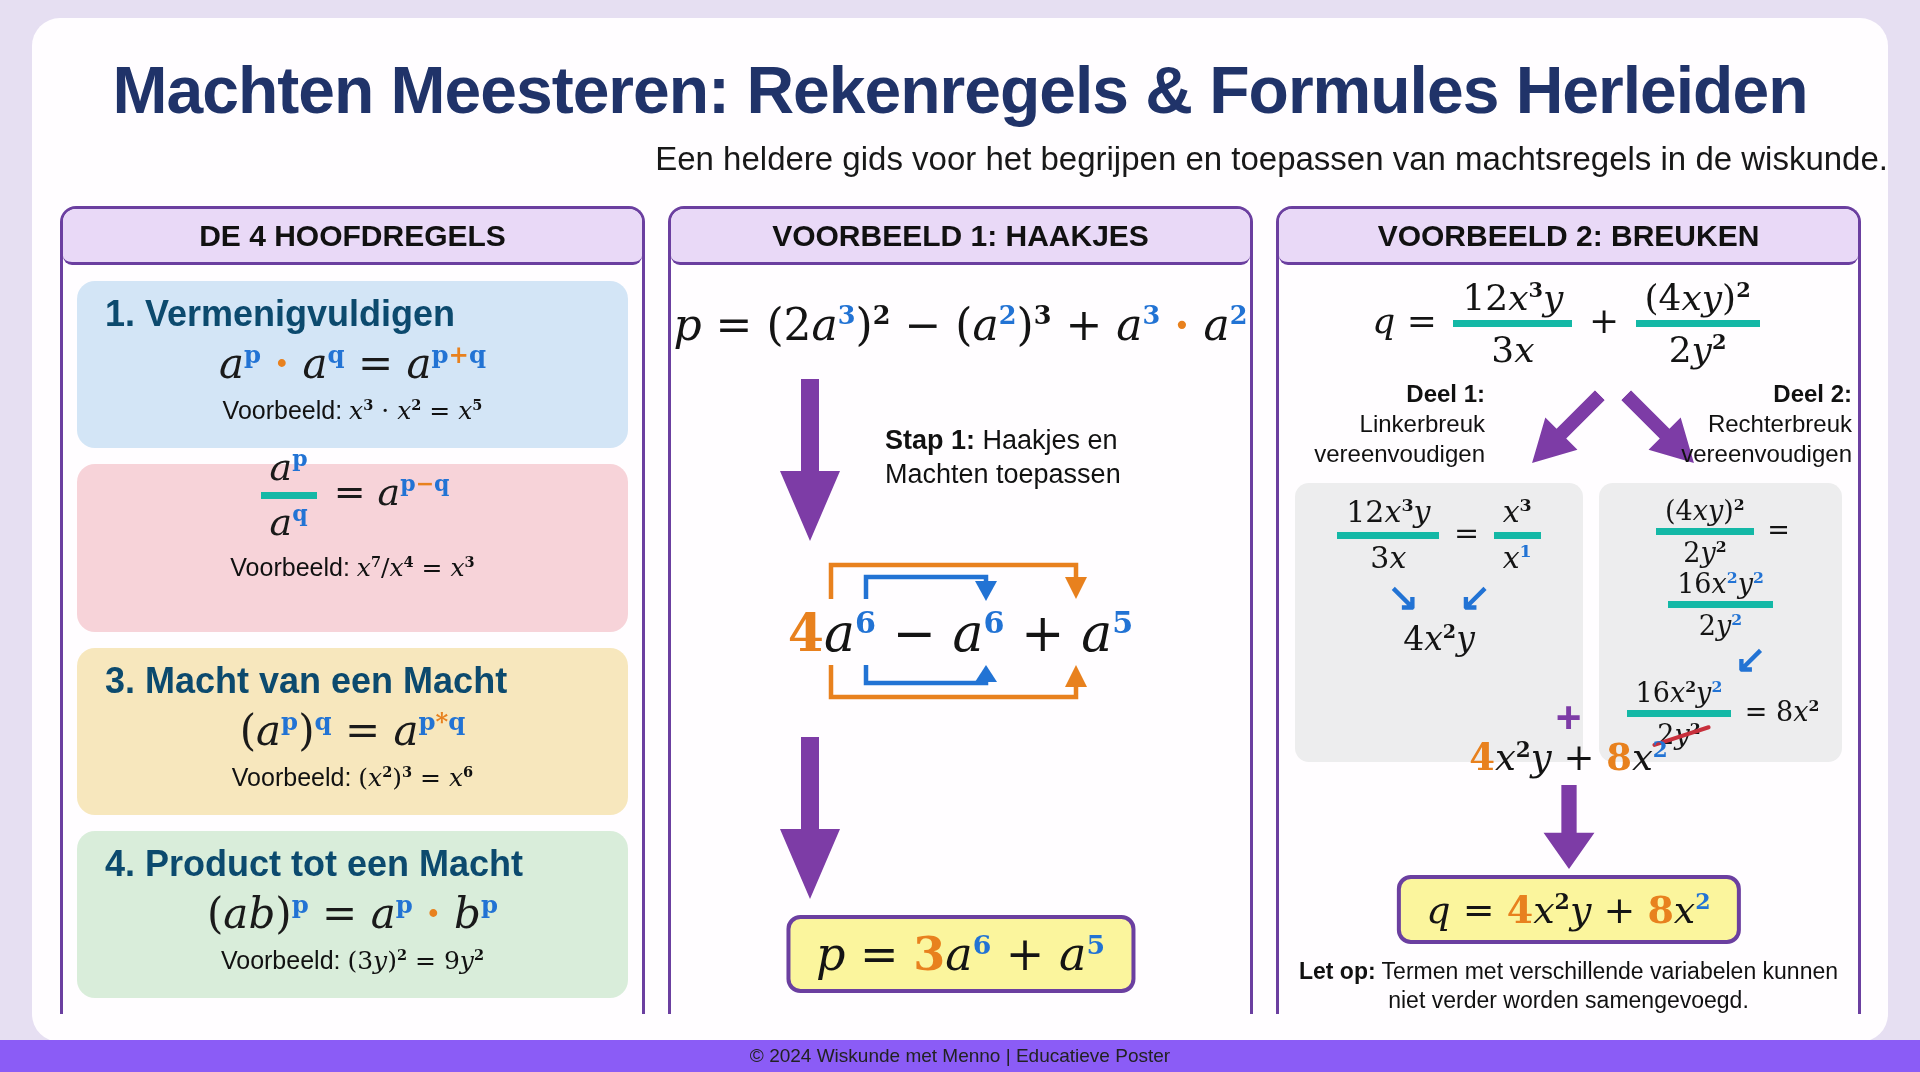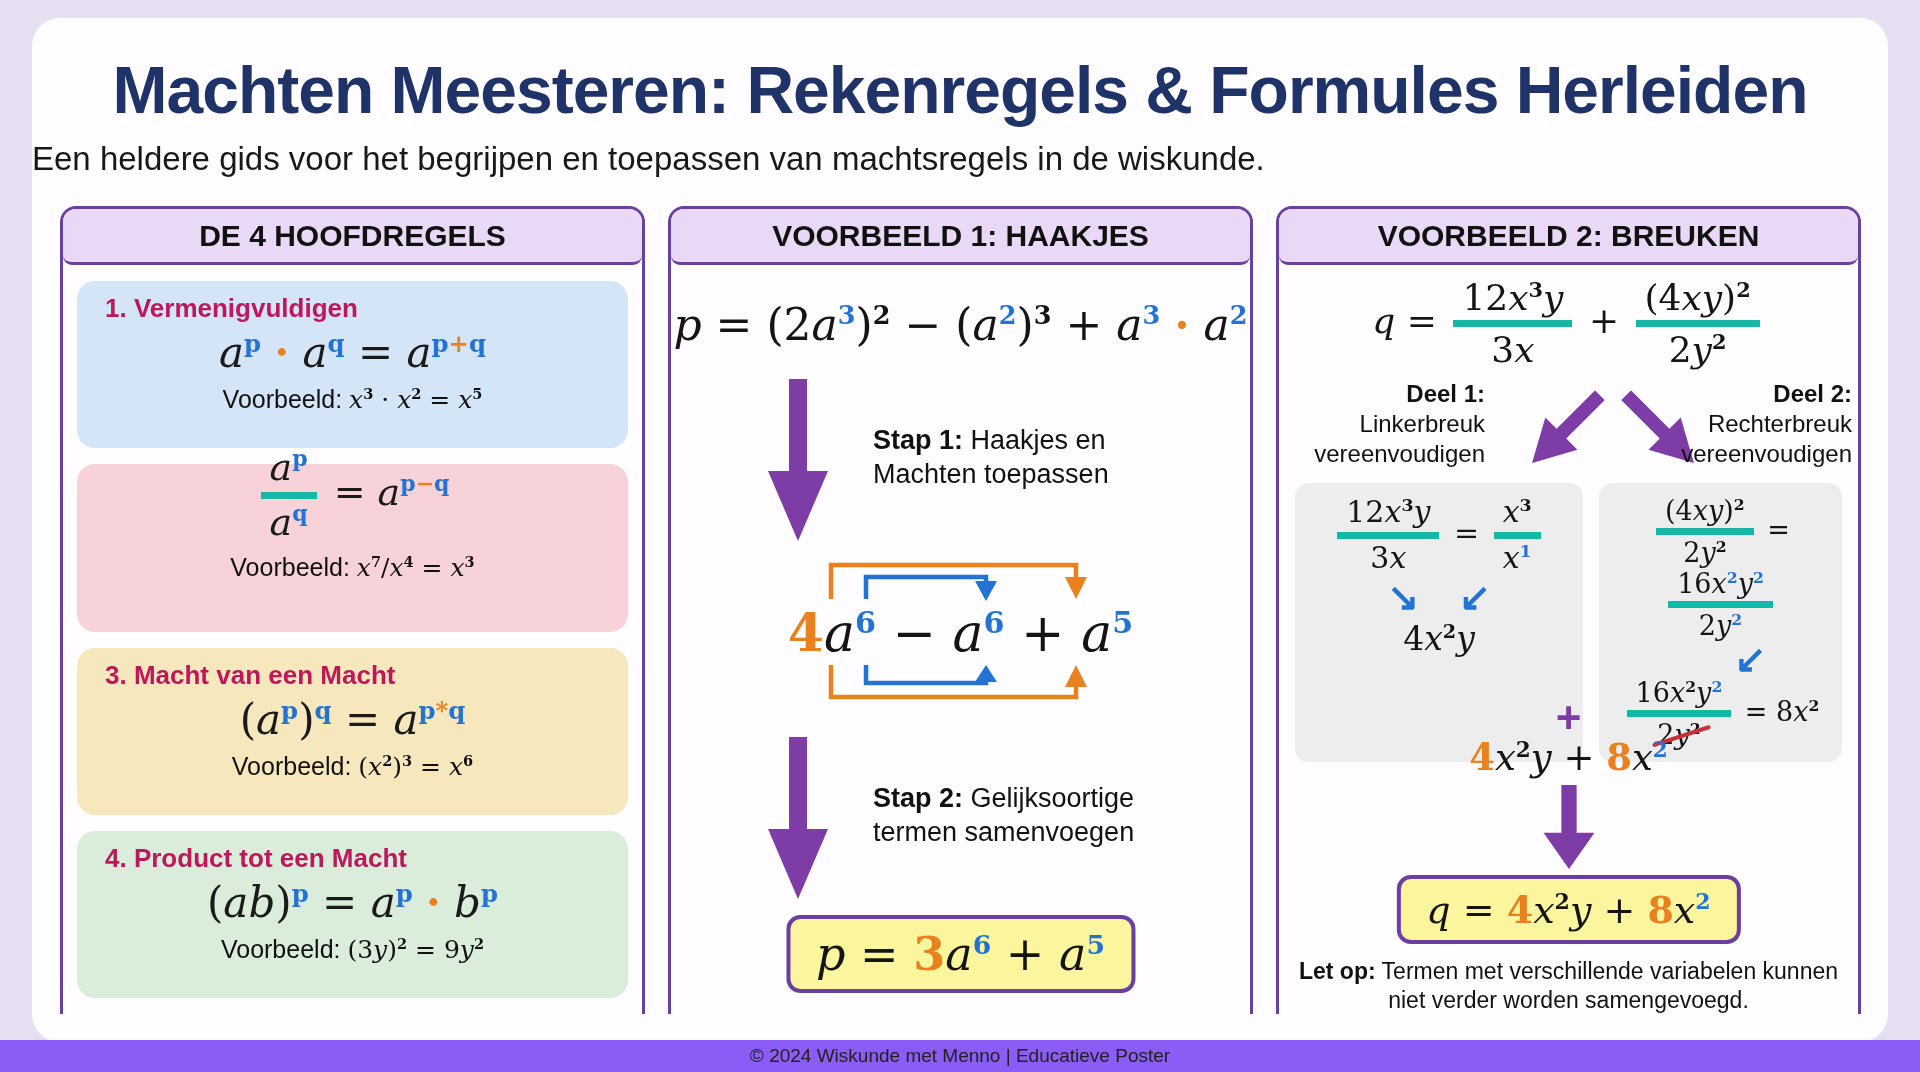--- a/index.html
+++ b/index.html
@@ -4,21 +4,21 @@
 <style>
   * { margin:0; padding:0; box-sizing:border-box; }
   html,body { width:1920px; height:1072px; overflow:hidden; }
   body { background:#e6dff2; font-family:"Liberation Sans", sans-serif; color:#141414; position:relative; }
 
   .card { position:absolute; left:32px; top:18px; width:1856px; height:1024px;
           background:#fffdff; border-radius:28px; }
 
   .page-title { margin-top:34px; text-align:center; font-size:66px; font-weight:800;
                 letter-spacing:-1px; color:#203369; }
-  .page-subtitle { margin-top:12px; text-align:left; font-size:33px; color:#181818; }
+  .page-subtitle { margin-top:12px; text-align:right; font-size:33px; color:#181818; }
 
   .columns { display:flex; gap:23px; margin:28px 0 0 28px; }
   .panel { width:585px; height:808px; border:3px solid #6b3fa0; border-bottom:none;
            border-radius:16px 16px 0 0; background:#fffdff; position:relative; }
   .panel-header { height:56px; background:#e9d9f7; border-bottom:3px solid #6b3fa0;
                   border-radius:13px 13px 9px 9px; display:flex; align-items:center;
                   justify-content:center; font-size:30px; font-weight:800; color:#111; }
   .panel-body { position:relative; height:749px; }
 
   
@@ -31,36 +31,36 @@
           margin:0 5px; line-height:1.15; }
   .frac .num { border-bottom:7px solid #14b8a6; padding:0 9px 2px; }
   .frac .den { padding:2px 9px 0; }
   .xout { position:relative; display:inline-block; }
   .xout::after { content:''; position:absolute; left:-6px; right:-12px; top:46%; height:4px;
                  background:#c8303c; transform:rotate(-18deg); border-radius:2px; }
 
   
   .rules-body { padding:16px 14px; display:flex; flex-direction:column; gap:16px; height:749px; }
   .rule-card { border-radius:18px; padding:12px 10px 14px; flex:1; }
-  .rule-title { font-size:26px; font-weight:800; padding-left:18px; color:#be185d; }
+  .rule-title { font-size:36px; font-weight:800; padding-left:18px; color:#0c4a6e; }
   .rule-formula { text-align:center; font-size:42px; margin-top:4px; color:#1a1a1a; }
   .rule-example { text-align:center; font-size:25px; margin-top:8px; color:#111; }
   .bg-blue  { background:#d3e5f6; }
   .bg-pink  { background:#f7d3d9; }
   .bg-wheat { background:#f7e7bd; }
   .bg-green { background:#d9edda; }
 
   
   .abs-center { position:absolute; left:50%; transform:translateX(-50%); }
   .result-box { background:#fbf59d; border:4px solid #6b3fa0; border-radius:14px;
                 padding:8px 26px; white-space:nowrap; }
 
   
   .ex1-formula { position:absolute; top:34px; width:100%; text-align:center; font-size:44px; }
-  .arrow-row { position:absolute; left:0; width:100%; height:162px; }
+  .arrow-row { position:absolute; left:12px; width:100%; height:162px; }
   .arrow-row .varrow { position:absolute; left:94px; top:0; }
   .step-text { position:absolute; left:202px; top:44px; font-size:27px; line-height:34px; color:#111; }
   .bracket-wrap { position:absolute; top:290px; left:50%; transform:translateX(-50%); width:460px; }
   .bracket-wrap svg { display:block; }
   .bracket-expr { text-align:center; font-size:52px; line-height:64px; }
   .ex1-result { top:650px; font-size:46px; }
 
   
   .ex2-formula { position:absolute; top:12px; width:100%; text-align:center; font-size:36px; }
   .deel-row { position:absolute; top:114px; width:100%; height:100px; }
@@ -146,21 +146,20 @@
             <polygon points="345,0 334,22 356,22" fill="#e8811e"></polygon>
             <path d="M135 0 L135 18 L255 18 L255 14" fill="none" stroke="#2273d4" stroke-width="4.5"></path>
             <polygon points="255,0 244,17 266,17" fill="#2273d4"></polygon>
           </svg>
         </div>
 
         <div class="arrow-row" style="top:472px;">
           <svg class="varrow" width="66" height="162" viewBox="0 0 66 162">
             <path d="M24 0 h18 v92 h21 L33 162 L3 92 h21 Z" fill="#7d3ca6"></path>
           </svg>
-          <div class="step-text"><b>Stap 2:</b> Gelijksoortige<br>termen samenvoegen</div>
         </div>
 
         <div class="result-box abs-center ex1-result math"><i>p</i> = <span class="o">3</span><i>a</i><sup class="b">6</sup> + <i>a</i><sup class="b">5</sup></div>
       </div>
     </div>
 
     <div class="panel">
       <div class="panel-header">VOORBEELD 2: BREUKEN</div>
       <div class="panel-body">
         <div class="ex2-formula math"><i>q</i> = <span class="frac">

